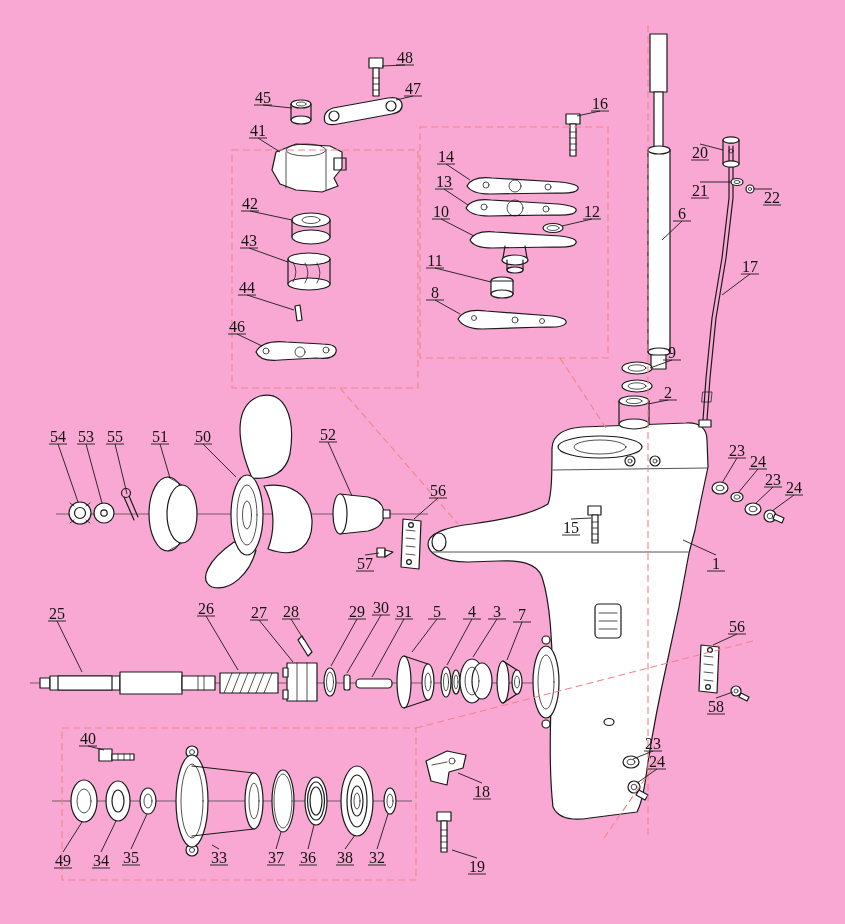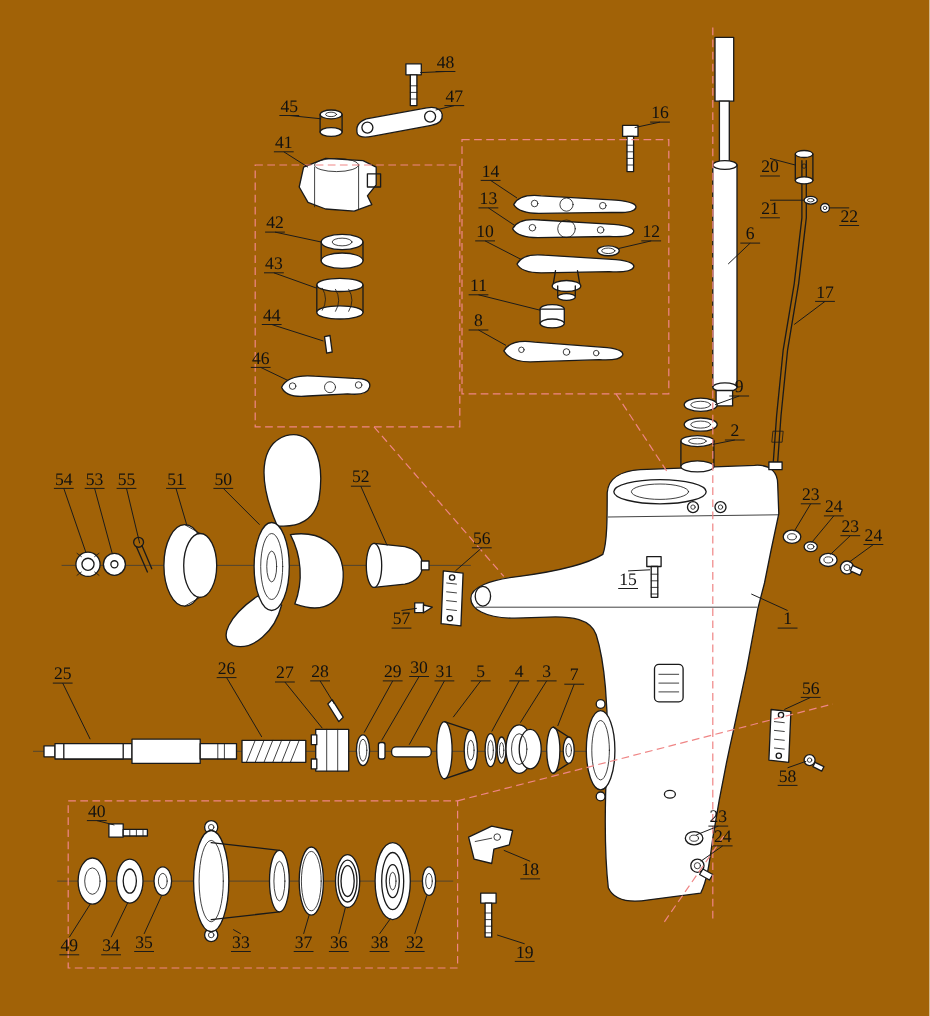--- a/index.html
+++ b/index.html
@@ -1,16 +1,16 @@
 <!DOCTYPE html>
 <html><head>
 <meta charset="utf-8">
 <style>
   html,body{margin:0;padding:0;background:#ffffff;}
-  .stage{position:relative;width:845px;height:924px;background:#a16207;overflow:hidden;
+  .stage{position:relative;width:845px;height:924px;background:#f9a8d4;overflow:hidden;
          font-family:"Liberation Serif", serif;}
   svg{position:absolute;left:0;top:0;}
   .p  {fill:#ffffff;stroke:#1a1a1a;stroke-width:1.2;stroke-linejoin:round;}
   .l  {fill:none;stroke:#1a1a1a;stroke-width:1.2;stroke-linecap:round;stroke-linejoin:round;}
   .t  {fill:none;stroke:#1a1a1a;stroke-width:0.75;stroke-linecap:round;}
   .cl {fill:none;stroke:#3a3a3a;stroke-width:0.7;}
   .red{fill:none;stroke:#ef8585;stroke-width:1.1;stroke-dasharray:7 4;}
   .leader{stroke:#1a1a1a;stroke-width:0.9;fill:none;}
   .callout-num{font-family:"Liberation Serif", serif;font-size:16px;fill:#111;
                text-anchor:middle;dominant-baseline:central;}

